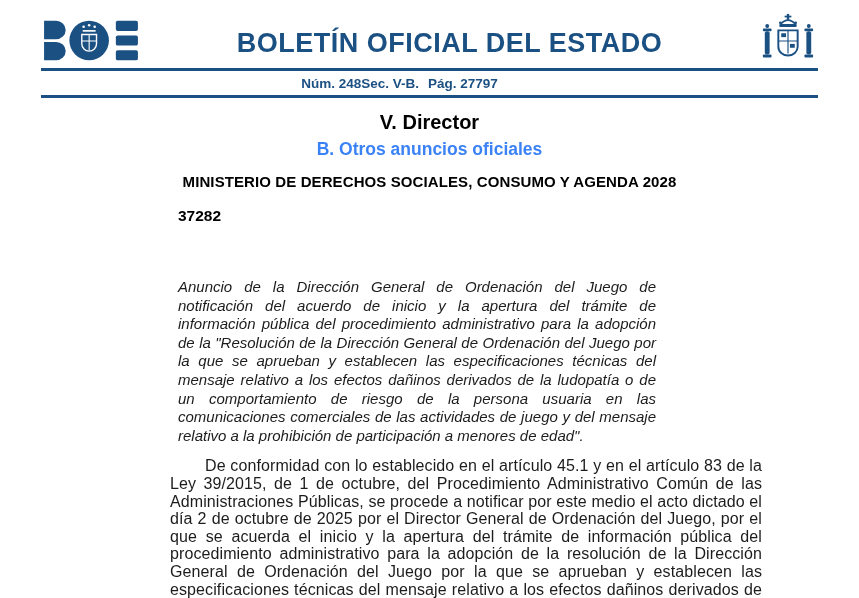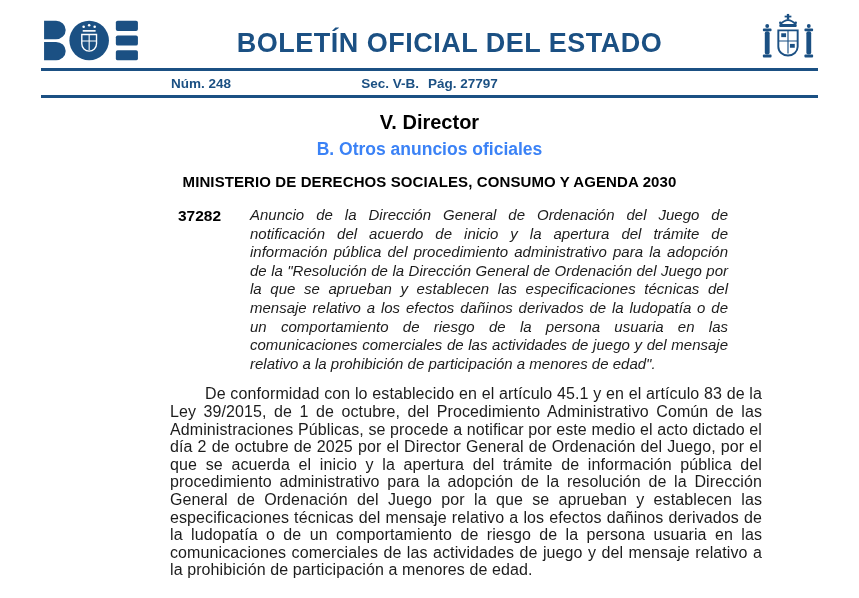--- a/index.html
+++ b/index.html
@@ -19,29 +19,29 @@
   }
   .escudo-box { width:62px; height:58px; flex:0 0 auto; display:flex; align-items:flex-start; justify-content:center; }
   
   .rule { height:3px; background:var(--brand-blue); margin:0 41px; }
   
   .info-bar {
     display:grid; grid-template-columns:1fr auto 1fr; align-items:center;
     margin:0 41px; height:24px; color:var(--brand-blue);
     font-size:13.5px; font-weight:700;
   }
-  .info-left  { text-align:center; }
+  .info-left  { text-align:right; }
   .info-center{ text-align:center; }
   .info-right { text-align:right; display:flex; justify-content:flex-end; gap:9px; }
   
   .h-section    { text-align:center; font-size:20px;  font-weight:700; color:#000; margin-top:13px; }
   .h-subsection { text-align:center; font-size:17.5px;font-weight:700; color:#3b82f6; margin-top:5px; }
   .h-ministry   { text-align:center; font-size:15px;  font-weight:700; color:#000; margin-top:13px; letter-spacing:.1px; }
   
-  .item { display:flex; margin:16px 0 0 178px; }
+  .item { display:flex; margin:16px 0 0 178px;flex-direction:column; }
   .item-number { flex:0 0 72px; font-size:15.5px; font-weight:700; color:#000; padding-top:1px; }
   .item-summary {
     width:478px; font-style:italic; font-size:15px; line-height:18.6px;
     text-align:justify; color:var(--ink);
   }
   .body-text {
     margin:12px 0 0 170px; width:592px; font-size:16px; line-height:17.6px;
     text-align:justify; text-indent:35px; color:var(--ink); letter-spacing:.1px;
   }
   svg .b-fill   { fill:var(--brand-blue); }
@@ -110,21 +110,21 @@
       <span>Sec. V-B.</span>
       <span>Pág. 27797</span>
     </span>
   </div>
 
   <div class="rule"></div>
 
   <main>
     <h2 class="h-section">V. Director</h2>
     <h3 class="h-subsection">B. Otros anuncios oficiales</h3>
-    <h4 class="h-ministry">MINISTERIO DE DERECHOS SOCIALES, CONSUMO Y AGENDA 2030</h4>
+    <h4 class="h-ministry">MINISTERIO DE DERECHOS SOCIALES, CONSUMO Y AGENDA 2028</h4>
 
     <div class="item">
       <div class="item-number">37282</div>
       <p class="item-summary">Anuncio de la Dirección General de Ordenación del Juego de notificación del acuerdo de inicio y la apertura del trámite de información pública del procedimiento administrativo para la adopción de la "Resolución de la Dirección General de Ordenación del Juego por la que se aprueban y establecen las especificaciones técnicas del mensaje relativo a los efectos dañinos derivados de la ludopatía o de un comportamiento de riesgo de la persona usuaria en las comunicaciones comerciales de las actividades de juego y del mensaje relativo a la prohibición de participación a menores de edad".</p>
     </div>
 
     <p class="body-text">De conformidad con lo establecido en el artículo 45.1 y en el artículo 83 de la Ley 39/2015, de 1 de octubre, del Procedimiento Administrativo Común de las Administraciones Públicas, se procede a notificar por este medio el acto dictado el día 2 de octubre de 2025 por el Director General de Ordenación del Juego, por el que se acuerda el inicio y la apertura del trámite de información pública del procedimiento administrativo para la adopción de la resolución de la Dirección General de Ordenación del Juego por la que se aprueban y establecen las especificaciones técnicas del mensaje relativo a los efectos dañinos derivados de la ludopatía o de un comportamiento de riesgo de la persona usuaria en las comunicaciones comerciales de las actividades de juego y del mensaje relativo a la prohibición de participación a menores de edad.</p>
   </main>
 
 </div>

